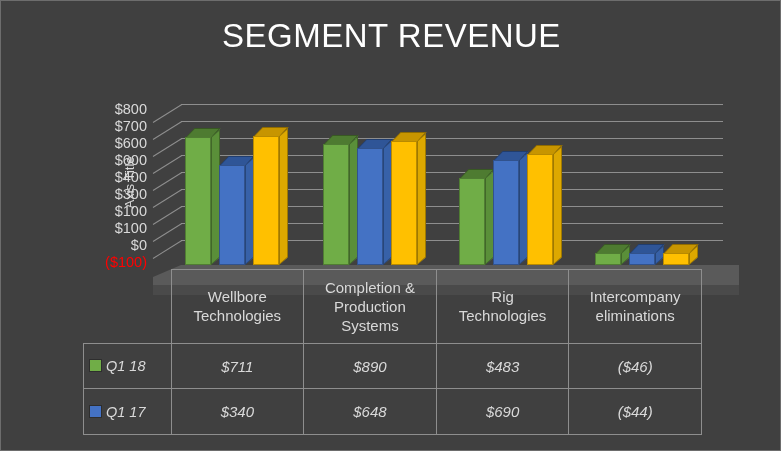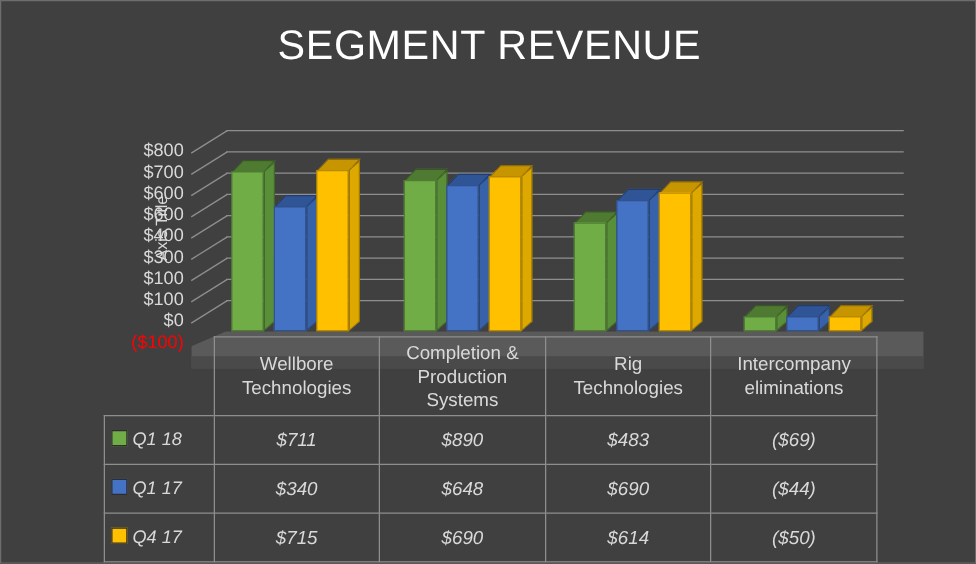--- a/index.html
+++ b/index.html
@@ -17,21 +17,21 @@
   #plot{position:absolute;left:82px;top:88px;width:650px;height:200px;}
   #axis-title{
     position:absolute;left:-14px;top:86px;width:120px;text-align:center;
     transform:rotate(-90deg);transform-origin:center center;
     color:#d9d9d9;font-size:13px;white-space:nowrap;
   }
   .ytick{
     position:absolute;right:0;width:64px;text-align:right;
     color:#d9d9d9;font-size:14.5px;line-height:14px;white-space:nowrap;
   }
-  #ylabels{position:absolute;left:0;top:16px;width:64px;height:200px;}
+  #ylabels{position:absolute;left:0;top:4px;width:64px;height:200px;}
   .ytick.neg{color:#ff0000;}
   
   #walls{position:absolute;left:70px;top:0;width:580px;height:200px;}
   .gridline{position:absolute;height:1px;background:#8e8e8e;left:28px;right:10px;}
   .gridline-diag{
     position:absolute;left:0;width:34px;height:1px;background:#8e8e8e;
     transform-origin:left center;transform:rotate(-32deg);
   }
   #floor{
     position:absolute;left:70px;top:176px;width:586px;height:30px;
@@ -226,32 +226,25 @@
       <td class="cat-head">
         <div>Intercompany</div>
         <div>eliminations</div>
       </td>
     </tr>
     <tr class="val-row">
       <td class="legend-cell"><span class="swatch" style="background: rgb(112, 173, 71);"></span><span>Q1 18</span></td>
       <td>$711</td>
       <td>$890</td>
       <td>$483</td>
-      <td>($69)</td>
+      <td>($46)</td>
     </tr>
     <tr class="val-row">
       <td class="legend-cell"><span class="swatch" style="background: rgb(68, 114, 196);"></span><span>Q1 17</span></td>
       <td>$340</td>
       <td>$648</td>
       <td>$690</td>
       <td>($44)</td>
     </tr>
-    <tr class="val-row">
-      <td class="legend-cell"><span class="swatch" style="background: rgb(255, 192, 0);"></span><span>Q4 17</span></td>
-      <td>$715</td>
-      <td>$690</td>
-      <td>$614</td>
-      <td>($50)</td>
-    </tr>
   </tbody>
     </table>
 
 </div>
 
 </body></html>

